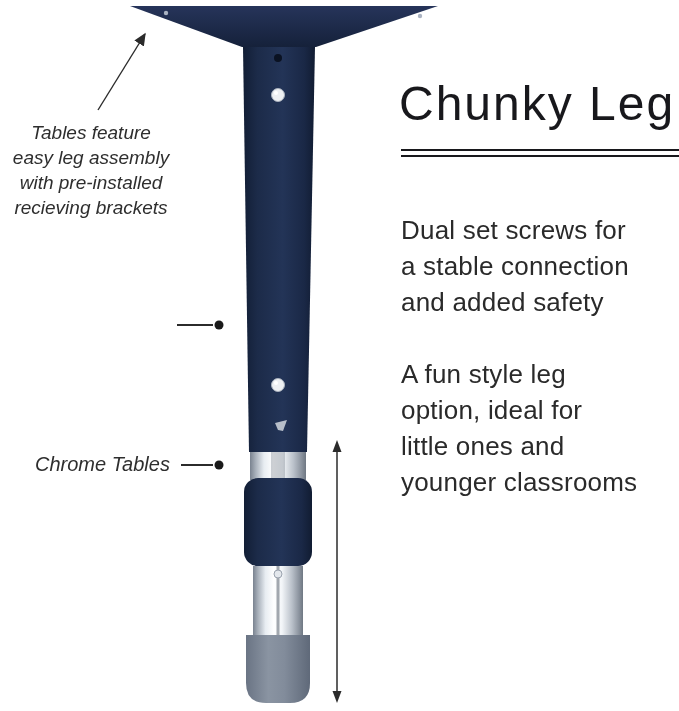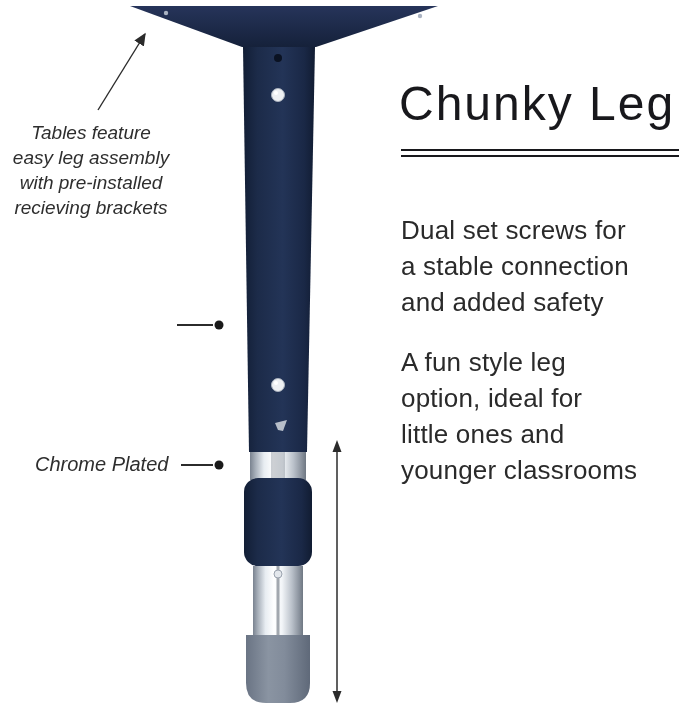--- a/index.html
+++ b/index.html
@@ -47,21 +47,21 @@
   .para {
     position: absolute;
     left: 401px;
     white-space: pre;
     font-size: 26px;
     line-height: 36px;
     letter-spacing: 0.2px;
     color: var(--body-text, #2a2a2a);
   }
   .para-screws { top: 212px; }
-  .para-style  { top: 344px; }
+  .para-style  { top: 356px; }
   .para-adjust { top: 538px; font-size: 24px; }
 </style>
 </head>
 <body>
 
 <div class="canvas">
 
   <svg class="svg-layer" viewBox="0 0 679 711" aria-hidden="true">
     <defs>
       <linearGradient id="plateV" x1="0" y1="0" x2="0" y2="1">
@@ -141,21 +141,21 @@
       <line x1="337" y1="449" x2="337" y2="694" stroke="#2b2b2b" stroke-width="1.5"></line>
       <polygon points="337,440 332.5,452 341.5,452" fill="#2b2b2b"></polygon>
       <polygon points="337,703 332.5,691 341.5,691" fill="#2b2b2b"></polygon>
     </g>
   </svg>
 
   <div class="note note-assembly">Tables feature
 easy leg assembly
 with pre-installed
 recieving brackets</div>
-  <div class="note note-chrome">Chrome Plated</div>
+  <div class="note note-chrome">Chrome Tables</div>
 
   <div class="title">Chunky Leg</div>
   <div class="title-rule"></div>
 
   <div class="para para-screws">Dual set screws for
 a stable connection
 and added safety</div>
   <div class="para para-style">A fun style leg
 option, ideal for
 little ones and

